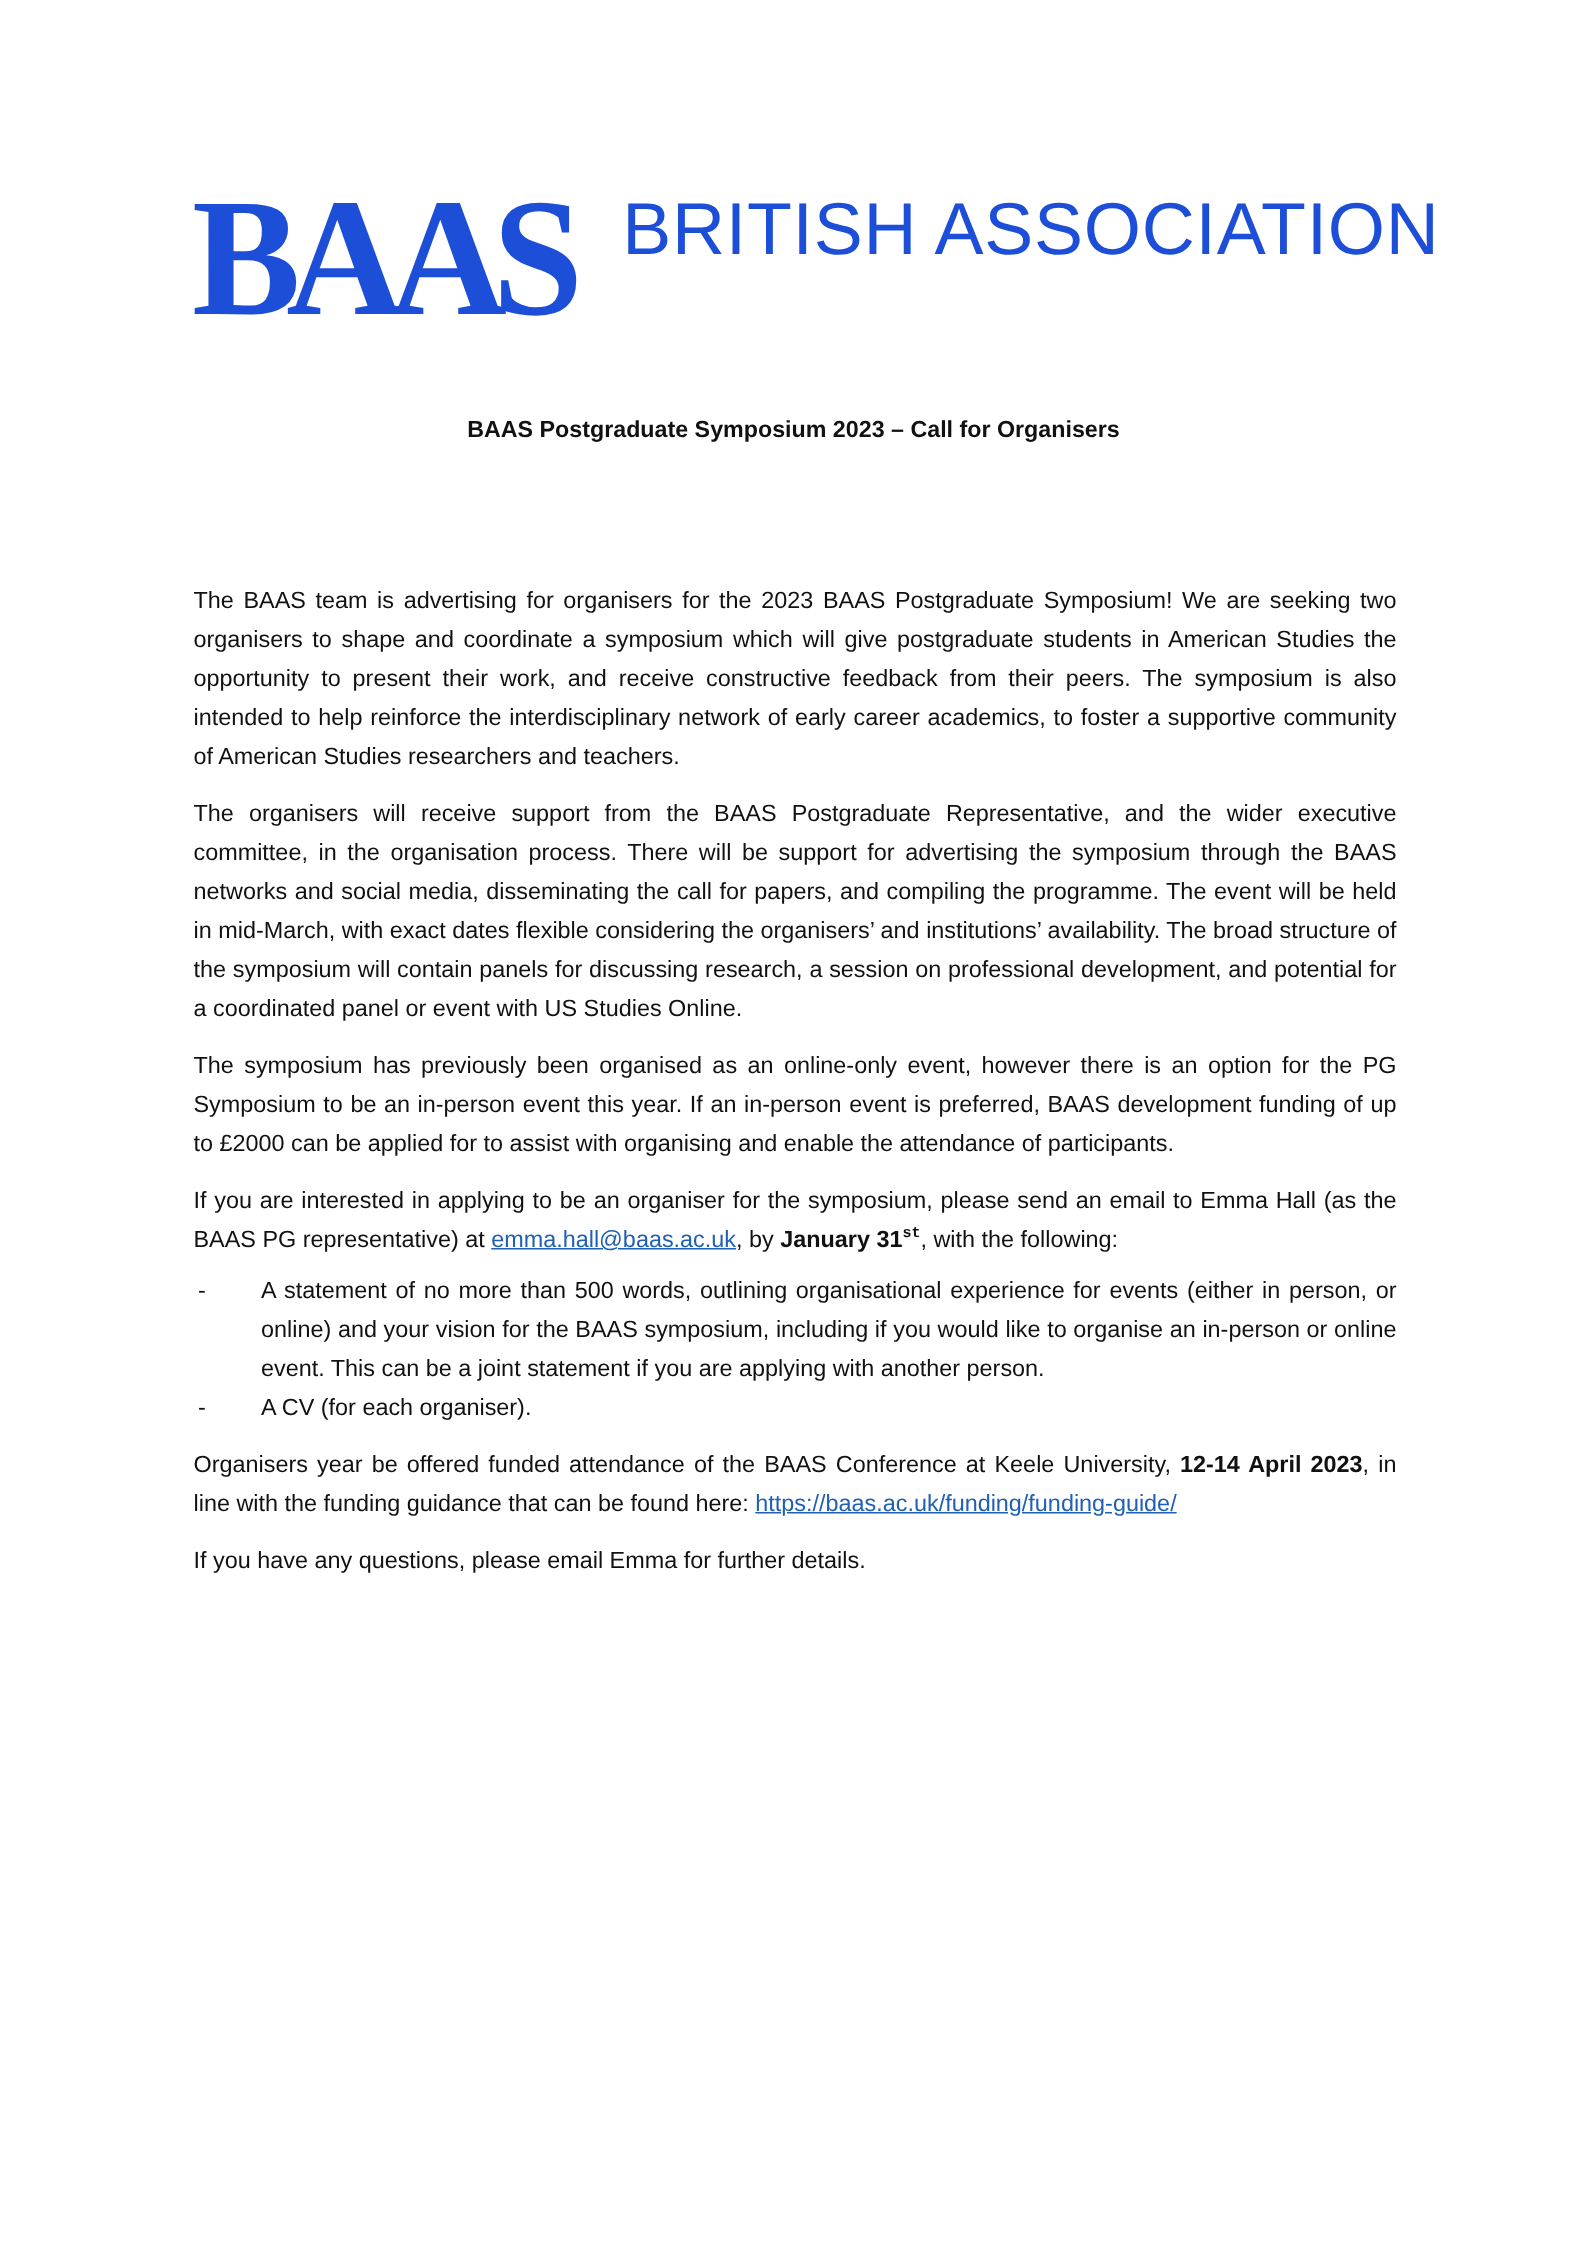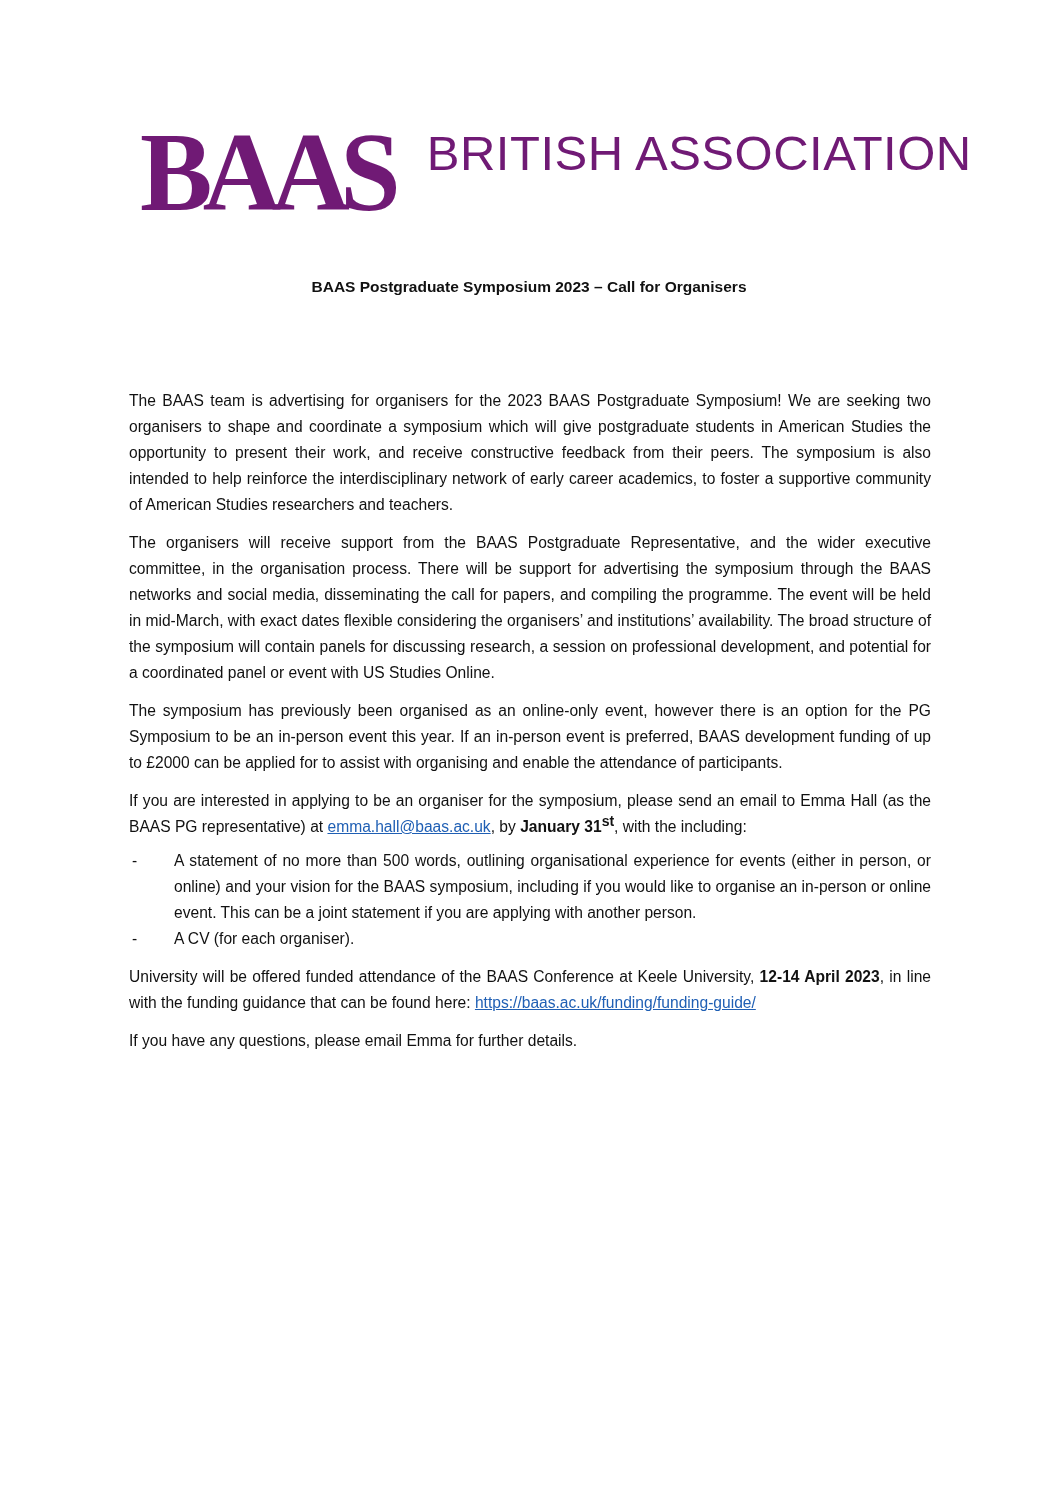--- a/index.html
+++ b/index.html
@@ -1,49 +1,49 @@
 <!DOCTYPE html>
 <html><head>
 <meta charset="utf-8">
 <style>
   html, body { margin: 0; padding: 0; background: #ffffff; }
   body { width: 1058px; height: 1497px; position: relative; overflow: hidden;
          font-family: "Liberation Sans", sans-serif; color: #111; }
-  .logo { position: absolute; left: 140px; top: 128px; height: 92px; display: flex; align-items: flex-start; color: #701a75; }
+  .logo { position: absolute; left: 128px; top: 128px; height: 92px; display: flex; align-items: flex-start; color: #1d4ed8; }
   .logo-baas { font-family: "Liberation Serif", serif; font-weight: bold; font-size: 112px; line-height: 88px; letter-spacing: -10px; transform: scaleX(0.97); transform-origin: left; margin-right: 28px; height: 92px; }
   .logo-text { display: flex; flex-direction: row; padding-top: 2px; text-align: right; }
   .logo-line1 { font-size: 49px; line-height: 46px; letter-spacing: 0.5px; white-space: nowrap; }
   .logo-line2 { display: flex; align-items: flex-start; white-space: nowrap; }
   .logo-for { font-size: 20px; font-style: italic; margin-top: 6px; margin-right: 2px; letter-spacing: 0.5px; }
   .logo-line2 .big { font-size: 49px; line-height: 46px; letter-spacing: 0.5px; }
   .title { position: absolute; left: 0; width: 1058px; top: 278px; text-align: center; font-weight: bold; font-size: 15.5px; }
   .body { position: absolute; left: 129px; top: 358px; width: 802px; font-size: 15.6px; line-height: 26px; text-align: justify; margin-top: 30px; }
   .body p { margin: 0 0 12px 0; }
   .body a { color: #1f5fb4; text-decoration: underline; }
   .bullets { margin: 0 0 12px 0; padding: 0; list-style: none; }
   .bullets li { position: relative; padding-left: 45px; }
   .bullets li .dash { position: absolute; left: 3px; top: 0; }
-  sup { font-size: 14px; line-height: 0; }
+  sup { font-size: 10px; line-height: 0; font-family: Liberation Mono, monospace; }
 </style>
 </head>
 <body>
 
 <div class="logo">
   <div class="logo-baas">BAAS</div>
   <div class="logo-text">
     <div class="logo-line1">BRITISH ASSOCIATION</div>
   </div>
 </div>
 
 <div class="title">BAAS Postgraduate Symposium 2023 – Call for Organisers</div>
 
 <div class="body">
   <p>The BAAS team is advertising for organisers for the 2023 BAAS Postgraduate Symposium! We are seeking two organisers to shape and coordinate a symposium which will give postgraduate students in American Studies the opportunity to present their work, and receive constructive feedback from their peers. The symposium is also intended to help reinforce the interdisciplinary network of early career academics, to foster a supportive community of American Studies researchers and teachers.</p>
   <p>The organisers will receive support from the BAAS Postgraduate Representative, and the wider executive committee, in the organisation process. There will be support for advertising the symposium through the BAAS networks and social media, disseminating the call for papers, and compiling the programme. The event will be held in mid-March, with exact dates flexible considering the organisers’ and institutions’ availability. The broad structure of the symposium will contain panels for discussing research, a session on professional development, and potential for a coordinated panel or event with US Studies Online.</p>
   <p>The symposium has previously been organised as an online-only event, however there is an option for the PG Symposium to be an in-person event this year. If an in-person event is preferred, BAAS development funding of up to £2000 can be applied for to assist with organising and enable the attendance of participants.</p>
-  <p style="margin-bottom:8px;"><span>If you are interested in applying to be an organiser for the symposium, please send an email to Emma Hall (as the BAAS PG representative) at </span><a href="#">emma.hall@baas.ac.uk</a><span>, by </span><b><span>January 31</span><sup>st</sup></b><span>, with the including:</span></p>
+  <p style="margin-bottom:8px;"><span>If you are interested in applying to be an organiser for the symposium, please send an email to Emma Hall (as the BAAS PG representative) at </span><a href="#">emma.hall@baas.ac.uk</a><span>, by </span><b><span>January 31</span><sup>st</sup></b><span>, with the following:</span></p>
   <ul class="bullets">
     <li><span class="dash">-</span><span>A statement of no more than 500 words, outlining organisational experience for events (either in person, or online) and your vision for the BAAS symposium, including if you would like to organise an in-person or online event. This can be a joint statement if you are applying with another person.</span></li>
     <li><span class="dash">-</span><span>A CV (for each organiser).</span></li>
   </ul>
-  <p><span>University will be offered funded attendance of the BAAS Conference at Keele University, </span><b>12-14 April 2023</b><span>, in line with the funding guidance that can be found here: </span><a href="#">https://baas.ac.uk/funding/funding-guide/</a></p>
+  <p><span>Organisers year be offered funded attendance of the BAAS Conference at Keele University, </span><b>12-14 April 2023</b><span>, in line with the funding guidance that can be found here: </span><a href="#">https://baas.ac.uk/funding/funding-guide/</a></p>
   <p>If you have any questions, please email Emma for further details.</p>
 </div>
 
 </body></html>

